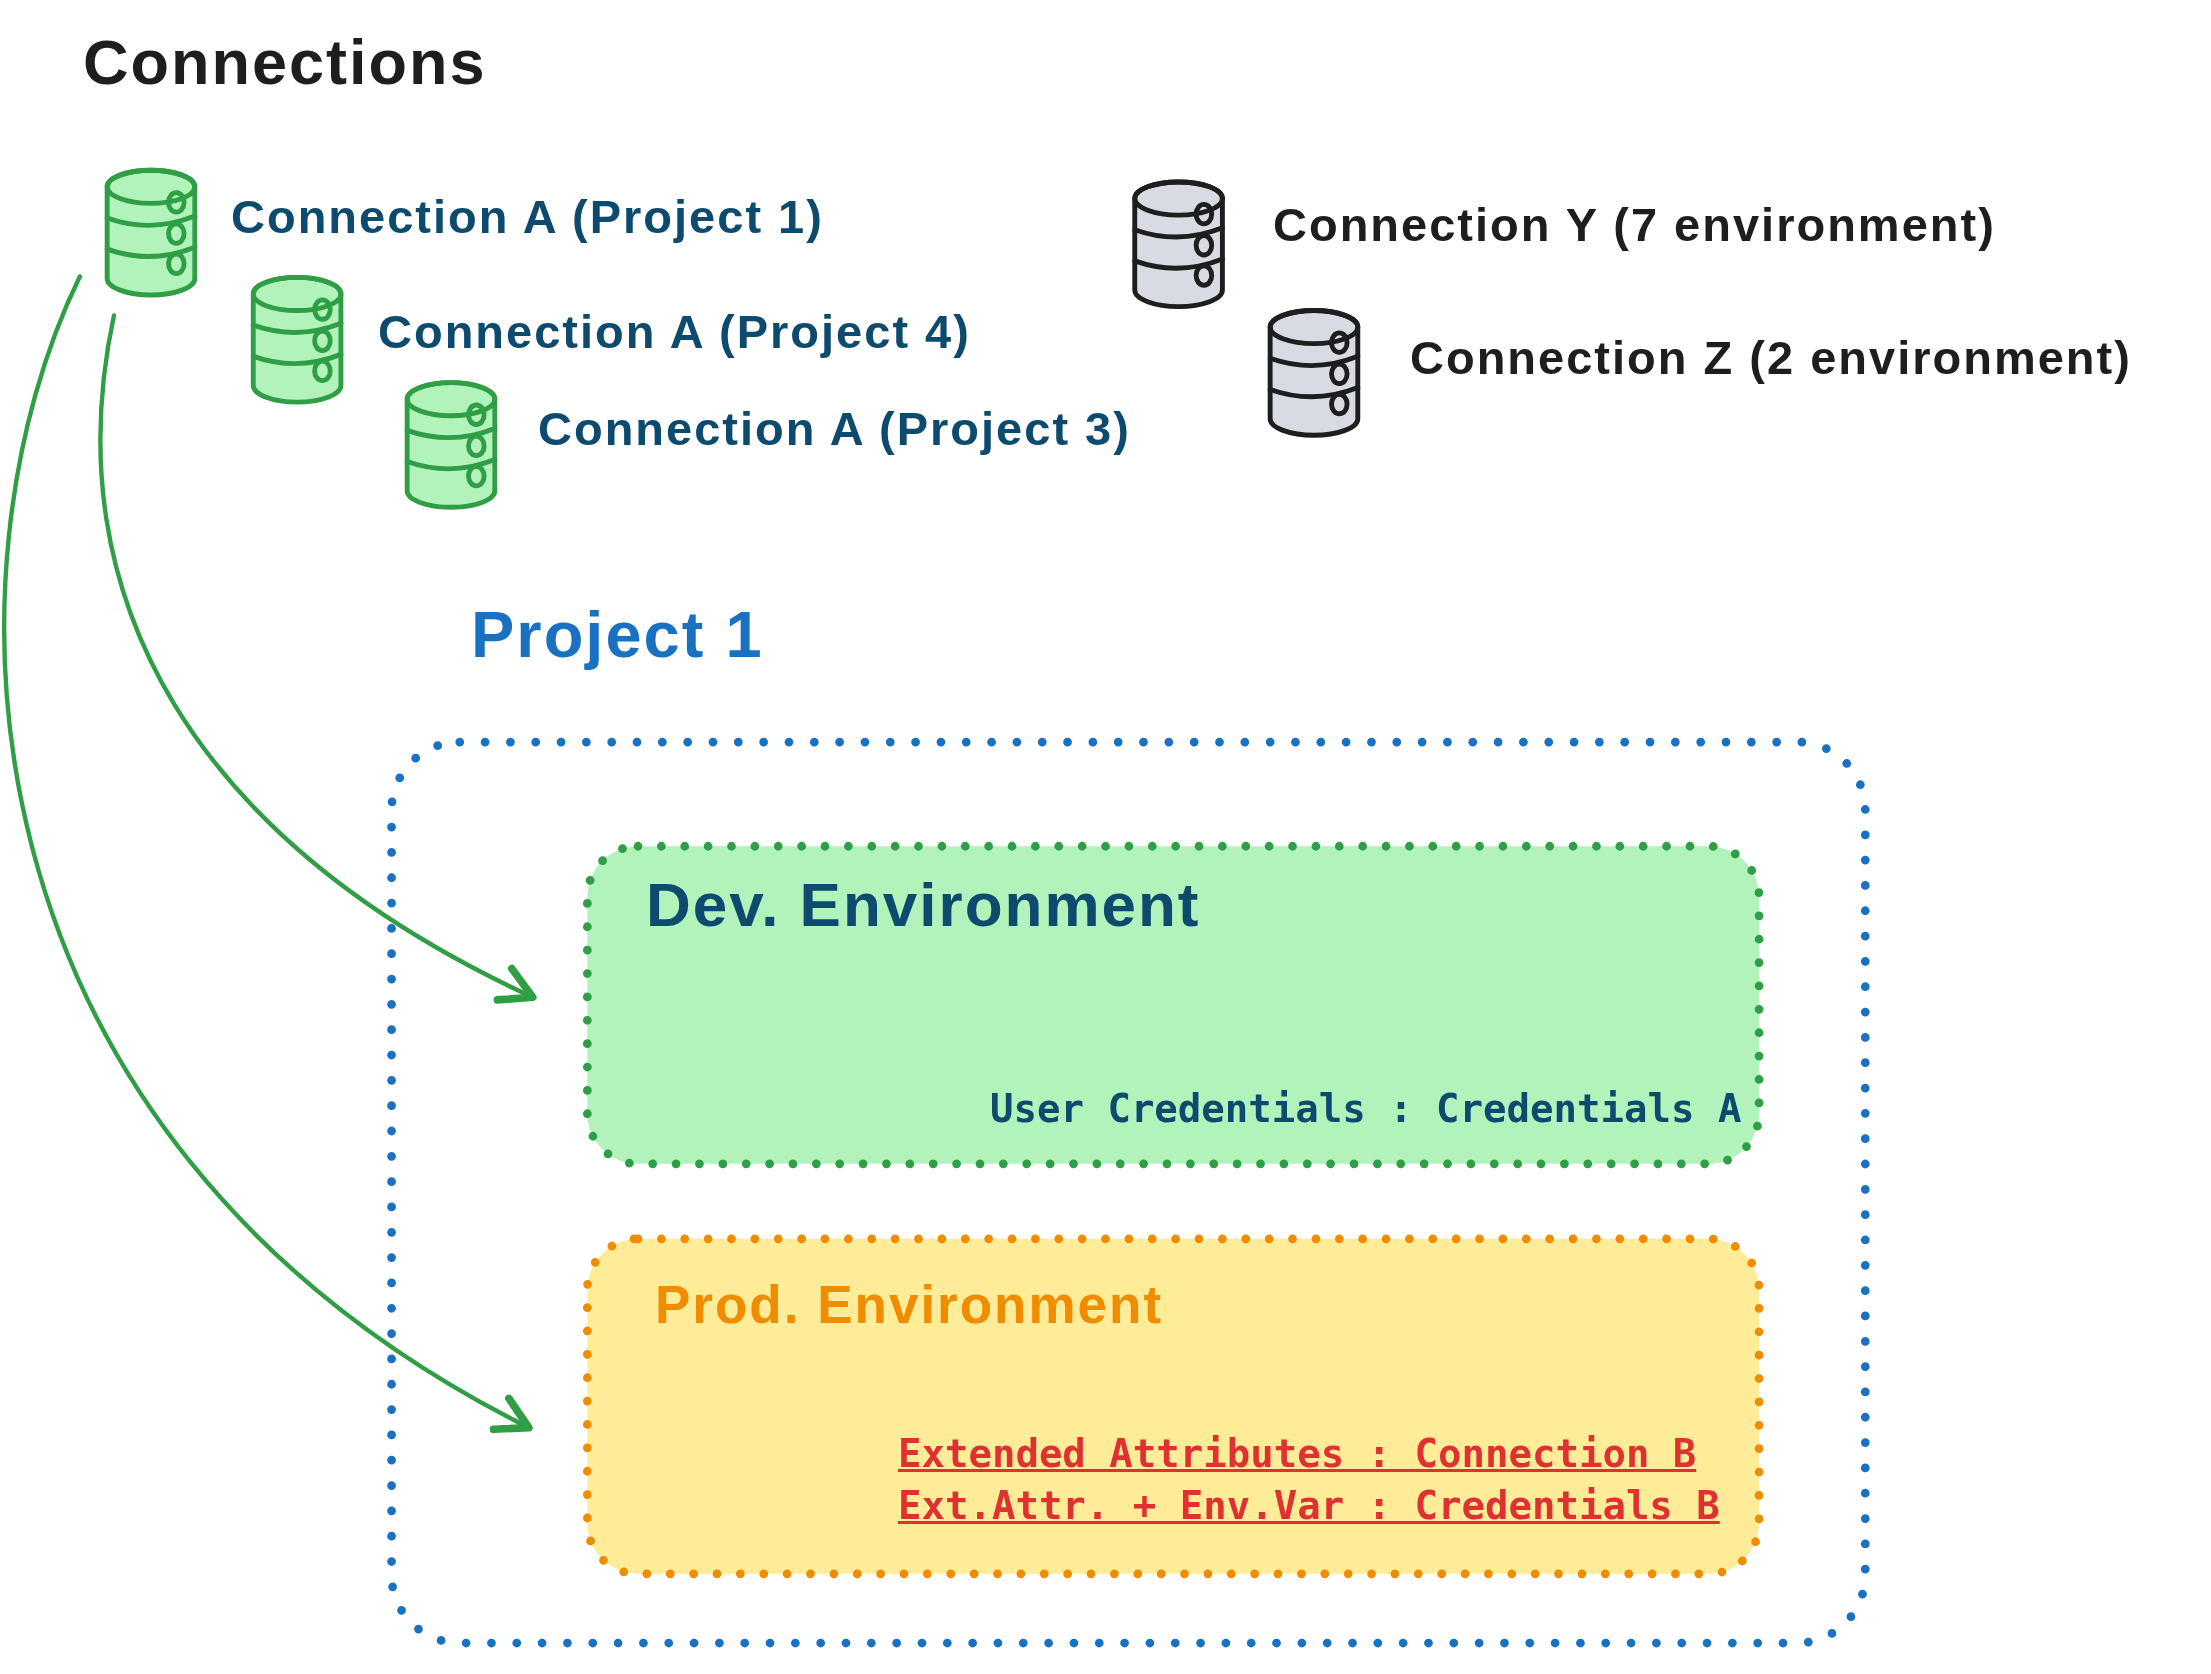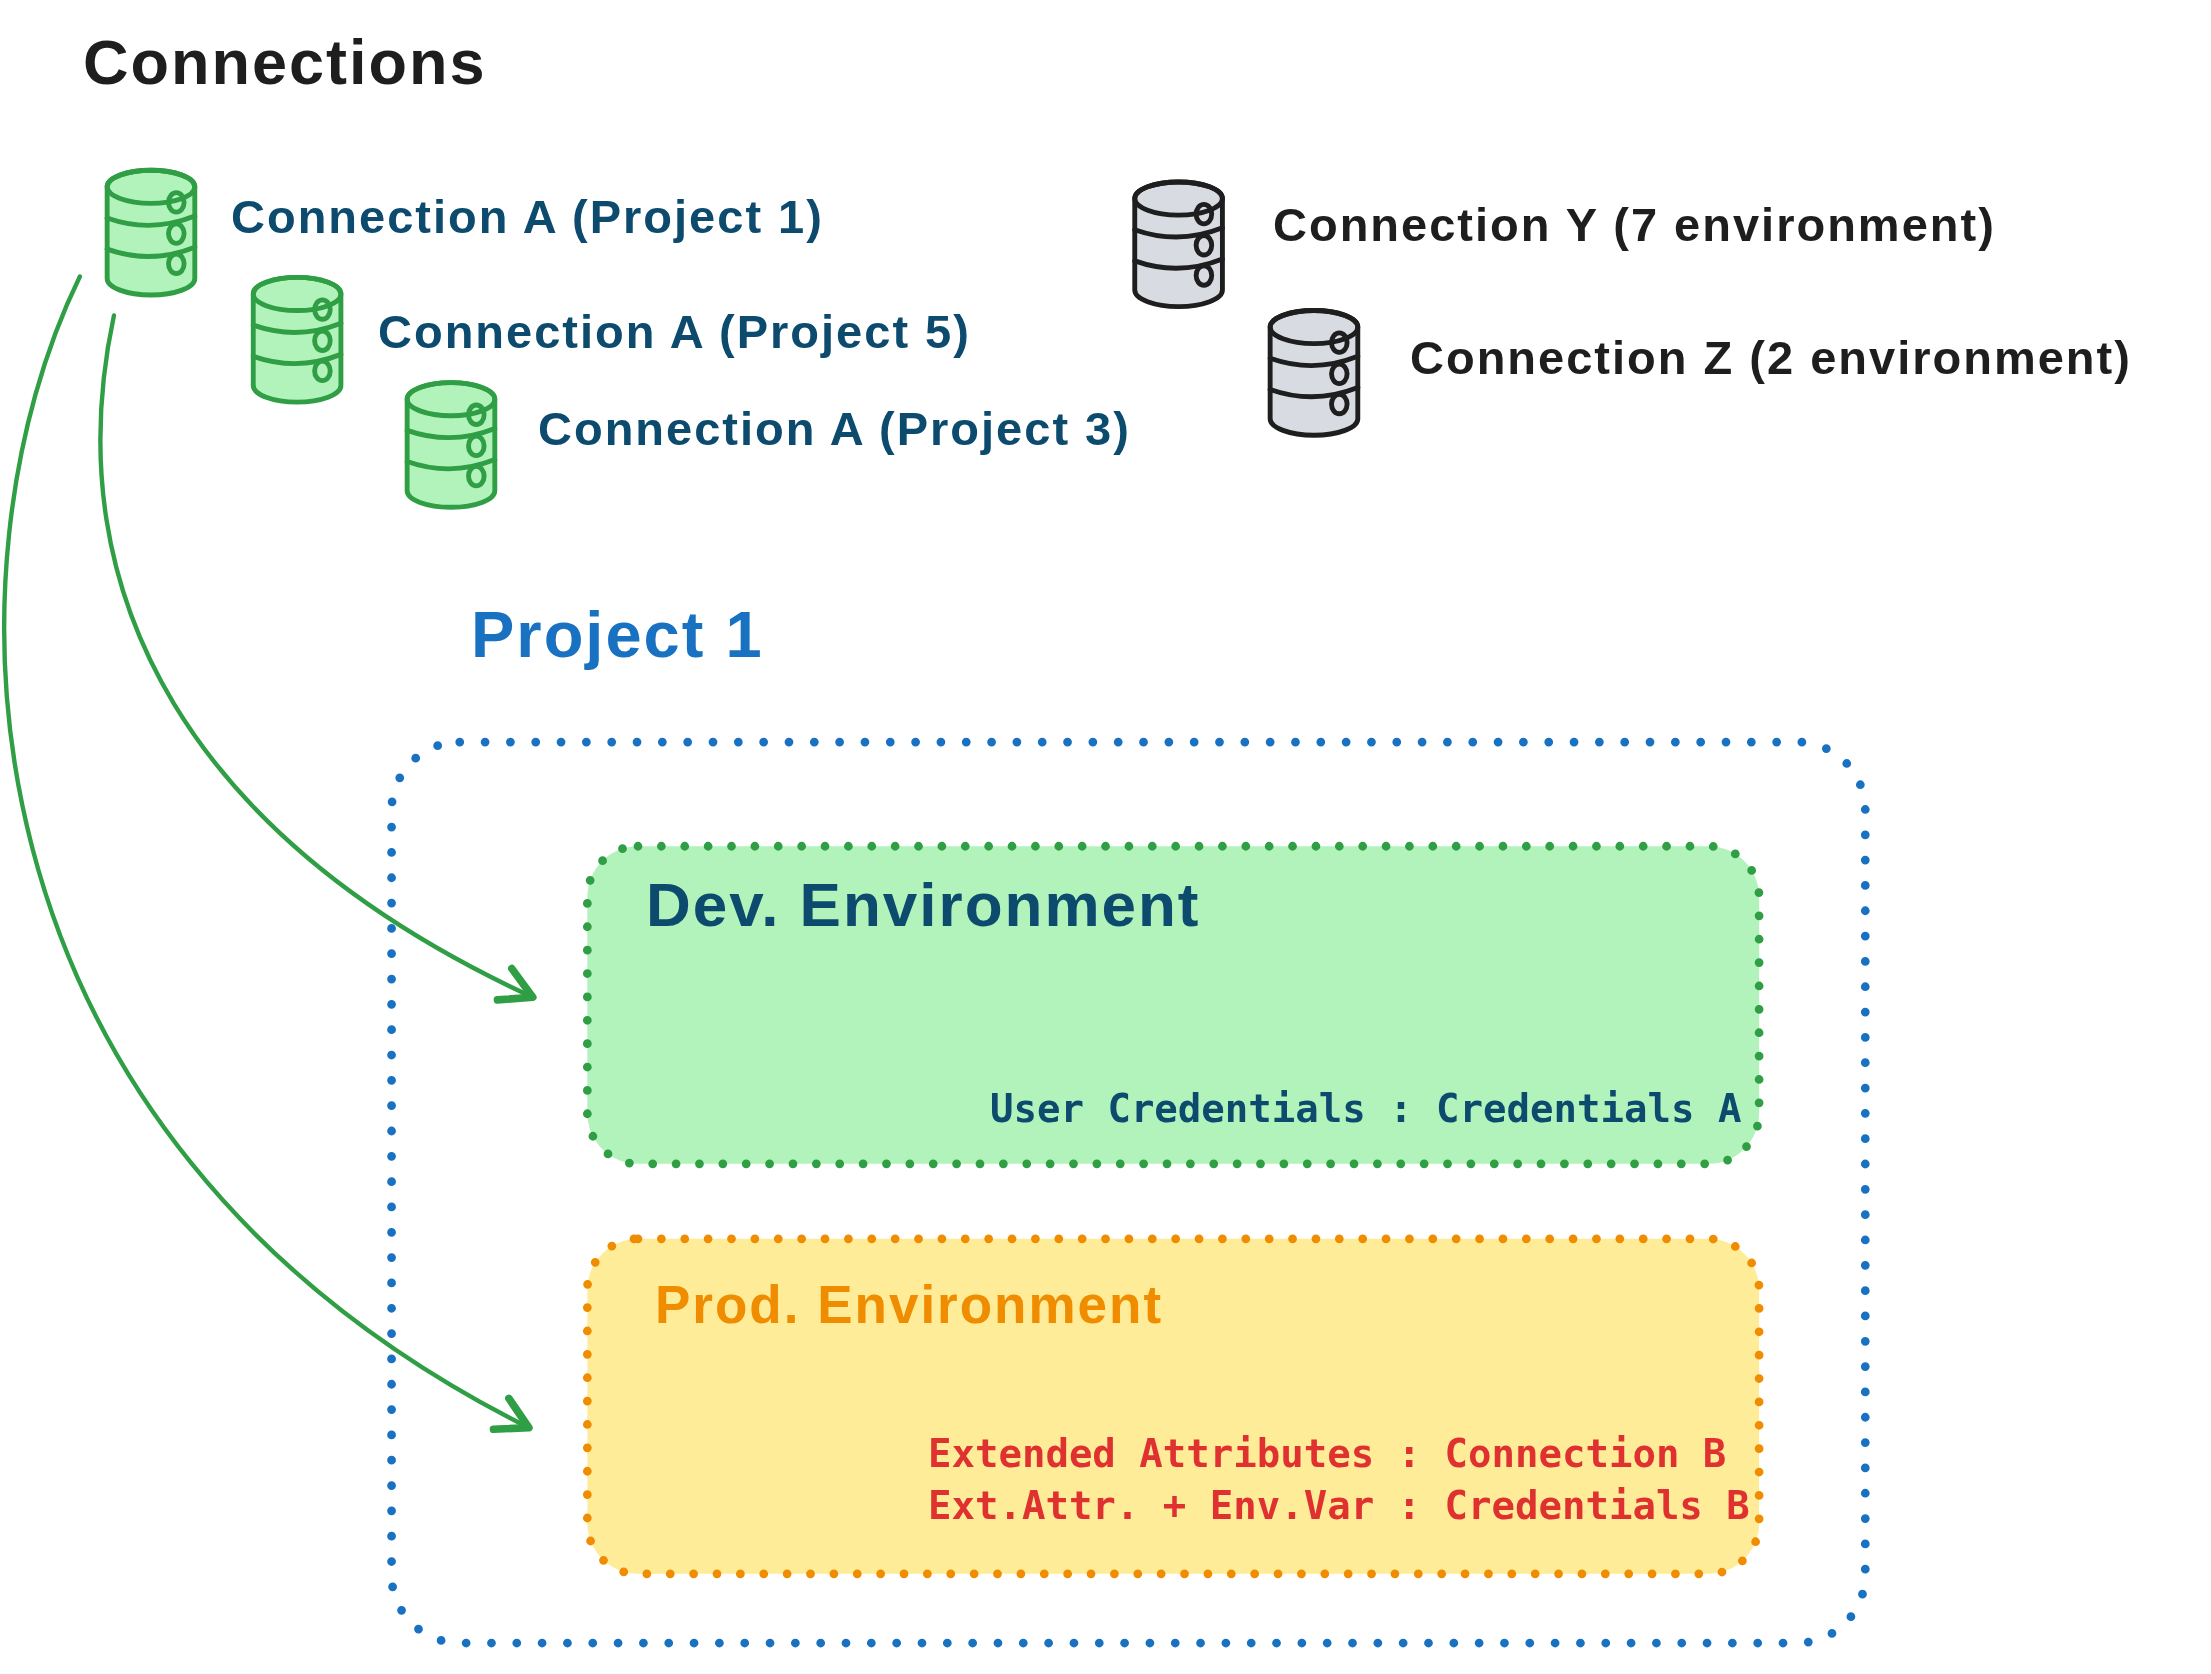--- a/index.html
+++ b/index.html
@@ -33,21 +33,21 @@
   .t-conn{font-size:47px;}
   .t-l1{left:231px;top:190px;}
   .t-l2{left:378px;top:305px;}
   .t-l3{left:538px;top:402px;}
   .t-ly{left:1273px;top:198px;}
   .t-lz{left:1410px;top:331px;}
   .t-project{left:471px;top:598px;font-size:65px;font-weight:700;}
   .t-devtitle{left:646px;top:869px;font-size:62px;}
   .t-devcred{left:990px;top:1087px;font-size:39px;}
   .t-prodtitle{left:655px;top:1275px;font-size:53px;}
-  .t-prodcred{left:928px;top:1428px;font-size:39px;line-height:52px;}
+  .t-prodcred{left:898px;top:1428px;font-size:39px;line-height:52px;text-decoration:underline;}
 </style>
 </head>
 <body>
 
 <div id="canvas">
 
   <svg id="shapes" viewBox="0 0 2234 1691" xmlns="http://www.w3.org/2000/svg">
     <defs>
       <marker id="ah-green" viewBox="0 0 14 14" refX="11" refY="7" markerWidth="11" markerHeight="11" orient="auto-start-reverse">
         <path d="M2,2 L11,7 L2,12" fill="none" stroke="#2f9e44" stroke-width="2.2" stroke-linecap="round" stroke-linejoin="round"></path>
@@ -77,21 +77,21 @@
     <use href="#db-shape" x="250" y="264" fill="#b2f2bb" stroke="#2f9e44"></use>
     <use href="#db-shape" x="408" y="372" fill="#b2f2bb" stroke="#2f9e44"></use>
 
     <use href="#db-shape" x="1155" y="166" fill="#d8dce2" stroke="#1e1e1e"></use>
     <use href="#db-shape" x="1294" y="298" fill="#d8dce2" stroke="#1e1e1e"></use>
   </svg>
 
   <div class="lbl hand c-black t-title">Connections</div>
 
   <div class="lbl hand c-green t-conn t-l1">Connection A (Project 1)</div>
-  <div class="lbl hand c-green t-conn t-l2">Connection A (Project 5)</div>
+  <div class="lbl hand c-green t-conn t-l2">Connection A (Project 4)</div>
   <div class="lbl hand c-green t-conn t-l3">Connection A (Project 3)</div>
 
   <div class="lbl hand c-black t-conn t-ly">Connection Y (7 environment)</div>
   <div class="lbl hand c-black t-conn t-lz">Connection Z (2 environment)</div>
 
   <div class="lbl hand c-blue t-project">Project 1</div>
 
   <div class="lbl hand c-green t-devtitle">Dev. Environment</div>
   <div class="lbl mono c-green t-devcred">User Credentials : Credentials A</div>
 

